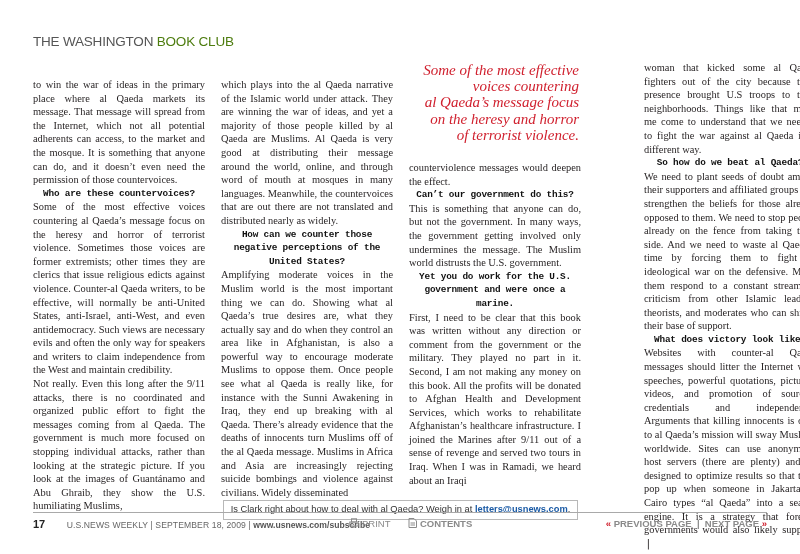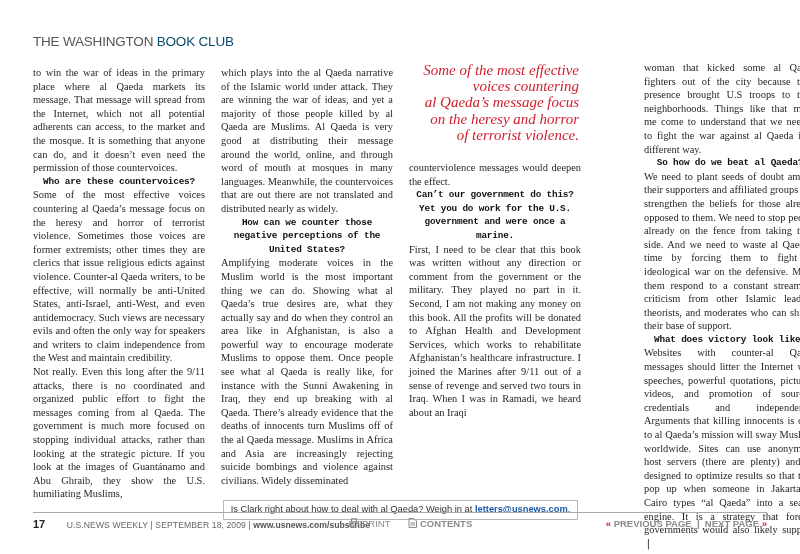--- a/index.html
+++ b/index.html
@@ -1,19 +1,19 @@
 <!DOCTYPE html>
 <html><head>
 <meta charset="utf-8">
 <style>
   html, body { margin:0; padding:0; background:#ffffff; }
   body { width:800px; height:554px; position:relative; overflow:hidden; font-family:"Liberation Serif", serif; color:#231f20; }
   .header { position:absolute; left:33px; top:34px; font-family:"Liberation Sans", sans-serif; font-size:13.5px; letter-spacing:-0.2px; color:#555; }
-  .header .red { color:#0c4a6e; }
-  .col { position:absolute; top:66px; width:172px; font-size:10.4px; line-height:13.6px; text-align:justify; hyphens:none; }
+  .header .red { color:#4d7c0f; }
+  .col { position:absolute; top:78px; width:172px; font-size:10.4px; line-height:13.6px; text-align:justify; hyphens:none; }
   .col p { margin:0; }
   .col h4 { margin:0; font-family:Liberation Mono, monospace; font-weight:bold; font-size:9.4px; line-height:13.6px; text-align:center; letter-spacing:-0.2px; color:#111; }
   #col1 { left:33px; }
   #col2 { left:221px; }
   #col3 { left:409px; top:161px; }
   #col4 { left:597px; top:61px;margin-left:47px; }
   .pullquote { position:absolute; left:410px; top:62px; width:169px; text-align:right; color:#d0202e; font-family:"Liberation Serif", serif; font-size:15px; line-height:16.2px;font-style:italic; }
   .callout { position:absolute; left:223px; top:500px; width:355px; height:20px; border:1.5px solid #b8b8b8; box-sizing:border-box; text-align:center; font-family:"Liberation Sans", sans-serif; font-size:9.3px; line-height:17px; color:#333; }
   .callout a { color:#1a5aa5; font-weight:bold; text-decoration:none; }
   .footer-rule { position:absolute; left:33px; top:512px; width:734px; height:1px; background:#a9a9a9; }
@@ -49,20 +49,21 @@
     <p>Not really. Even this long after the 9/11 attacks, there is no coordinated and organized public effort to fight the messages coming from al Qaeda. The government is much more focused on stopping individual attacks, rather than looking at the strategic picture. If you look at the images of Guantánamo and Abu Ghraib, they show the U.S. humiliating Muslims,</p>
   </div>
 <div class="col" id="col2">
     <p>which plays into the al Qaeda narrative of the Islamic world under attack. They are winning the war of ideas, and yet a majority of those people killed by al Qaeda are Muslims. Al Qaeda is very good at distributing their message around the world, online, and through word of mouth at mosques in many languages. Meanwhile, the countervoices that are out there are not translated and distributed nearly as widely.</p>
     <h4>How can we counter those negative perceptions of the United States?</h4>
     <p>Amplifying moderate voices in the Muslim world is the most important thing we can do. Showing what al Qaeda’s true desires are, what they actually say and do when they control an area like in Afghanistan, is also a powerful way to encourage moderate Muslims to oppose them. Once people see what al Qaeda is really like, for instance with the Sunni Awakening in Iraq, they end up breaking with al Qaeda. There’s already evidence that the deaths of innocents turn Muslims off of the al Qaeda message. Muslims in Africa and Asia are increasingly rejecting suicide bombings and violence against civilians. Widely disseminated</p>
   </div>
 <div class="col" id="col3">
     <p>counterviolence messages would deepen the effect.</p>
     <h4>Can’t our government do this?</h4>
+    <p>This is something that anyone can do, but not the government. In many ways, the government getting involved only undermines the message. The Muslim world distrusts the U.S. government.</p>
     <h4>Yet you do work for the U.S. government and were once a marine.</h4>
     <p>First, I need to be clear that this book was written without any direction or comment from the government or the military. They played no part in it. Second, I am not making any money on this book. All the profits will be donated to Afghan Health and Development Services, which works to rehabilitate Afghanistan’s healthcare infrastructure. I joined the Marines after 9/11 out of a sense of revenge and served two tours in Iraq. When I was in Ramadi, we heard about an Iraqi</p>
   </div>
 <div class="col" id="col4">
     <p>woman that kicked some al Qaeda fighters out of the city because their presence brought U.S troops to their neighborhoods. Things like that made me come to understand that we needed to fight the war against al Qaeda in a different way.</p>
     <h4>So how do we beat al Qaeda?</h4>
     <p>We need to plant seeds of doubt among their supporters and affiliated groups and strengthen the beliefs for those already opposed to them. We need to stop people already on the fence from taking their side. And we need to waste al Qaeda’s time by forcing them to fight an ideological war on the defensive. Make them respond to a constant stream of criticism from other Islamic leaders, theorists, and moderates who can shrink their base of support.</p>
     <h4>What does victory look like?</h4>
     <p>Websites with counter-al Qaeda messages should litter the Internet with speeches, powerful quotations, pictures, videos, and promotion of sources’ credentials and independence. Arguments that killing innocents is core to al Qaeda’s mission will sway Muslims worldwide. Sites can use anonymous host servers (there are plenty) and be designed to optimize results so that they pop up when someone in Jakarta or Cairo types “al Qaeda” into a search engine. It is a strategy that foreign governments would also likely support. ❘</p>
   </div>

